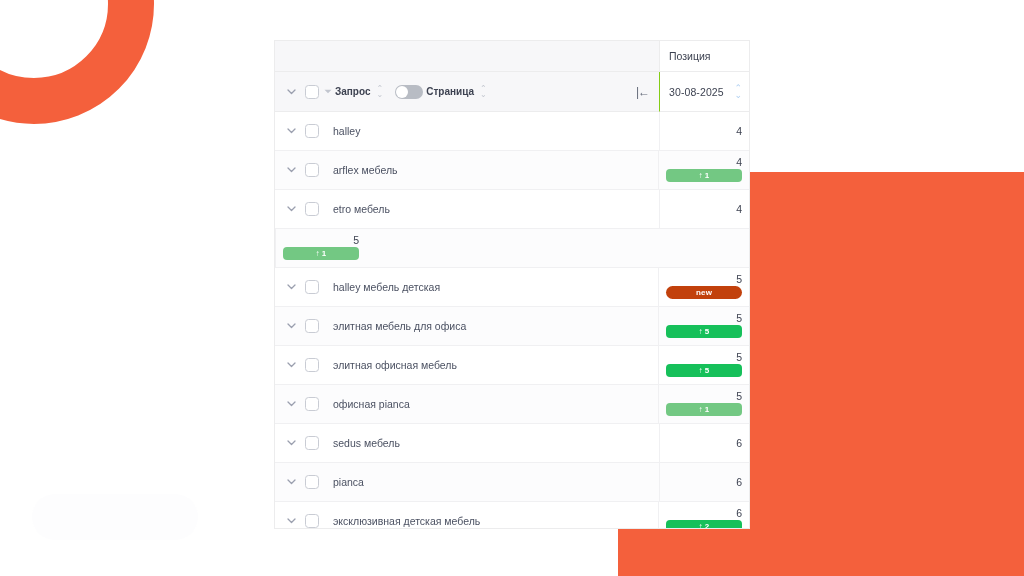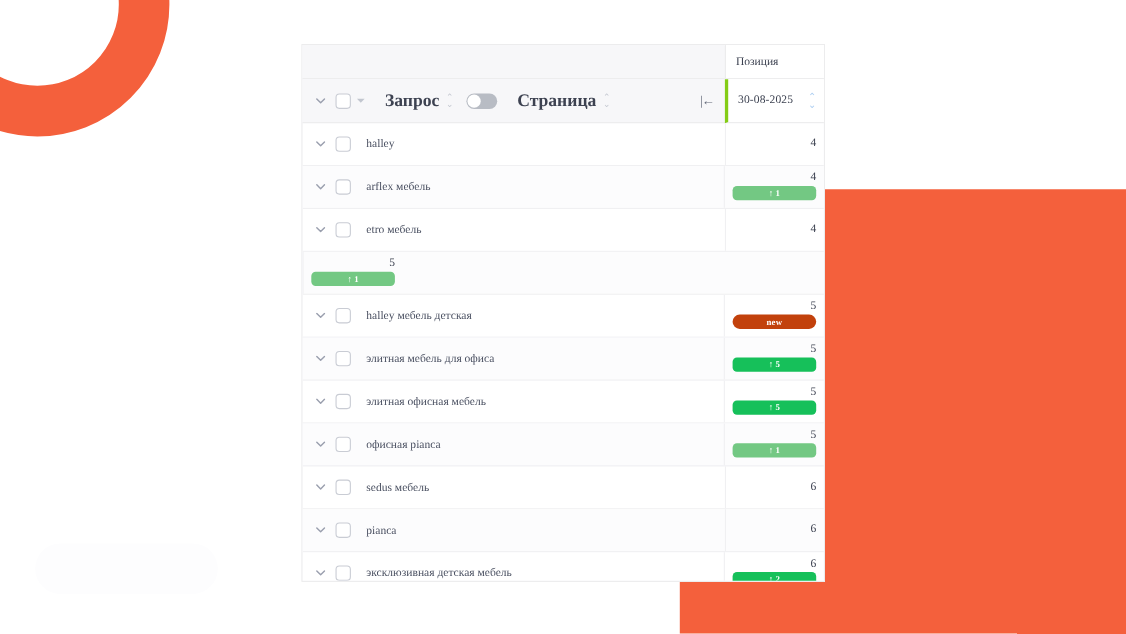--- a/index.html
+++ b/index.html
@@ -38,21 +38,21 @@
     border-radius:24px;
   }
 
   
   #panel {
     position:absolute;
     left:274px; top:40px;
     width:476px; height:489px;
     background:#ffffff;
     border:1px solid #ececed;
-    display:flex; flex-direction:column;font-family:Liberation Serif, serif;
+    display:flex; flex-direction:column;
   }
 
   
   .thead { flex:0 0 auto; }
 
   .group-row { display:flex; height:31px; }
   .group-left {
     flex:1 1 auto;
     background:#f7f7f9;
     border-bottom:1px solid #ececed;
@@ -72,39 +72,39 @@
     flex:1 1 auto;
     background:#f7f7f9;
     border-bottom:1px solid #ececed;
     display:flex; align-items:center;
     padding:0 6px 0 6px;
     gap:0;
   }
   .head-pos {
     flex:0 0 90px;
     background:#ffffff;
-    border-left:3px solid #84cc16;
+    border-left:1px solid #84cc16;
     border-bottom:1px solid #ececed;
     display:flex; align-items:center; justify-content:space-between;
     padding:0 7px 0 9px;
   }
   .date-label { font-size:10.5px; color:#3d4251; letter-spacing:.1px; }
 
   .chev-expand {
     width:20px; display:flex; align-items:center; justify-content:center;
     color:#9a9fae; flex:0 0 auto;
   }
   .cb {
     width:14px; height:14px; flex:0 0 auto;
     border:1.3px solid #c9ccd4; border-radius:3.5px; background:#fff;
     margin-left:4px;
   }
   .caret-sm { margin-left:5px; color:#c2c6cf; font-size:8px; line-height:1; flex:0 0 auto; }
 
-  .col-title { font-size:16px; color:#3d4251; font-weight:700; margin-left:18px; flex:0 0 auto;text-align:center; }
+  .col-title { font-size:10px; color:#3d4251; font-weight:700; margin-left:3px; flex:0 0 auto;text-align:center; }
   .sorter {
     margin-left:6px; flex:0 0 auto;
     display:flex; flex-direction:column; align-items:center;
     line-height:6px; color:#c3c7d0; font-size:8px;
   }
   .sorter.blue { color:#aecff2; font-size:9px; line-height:7px; }
 
   .switch {
     margin-left:12px; flex:0 0 auto;
     width:28px; height:14px; border-radius:8px;

